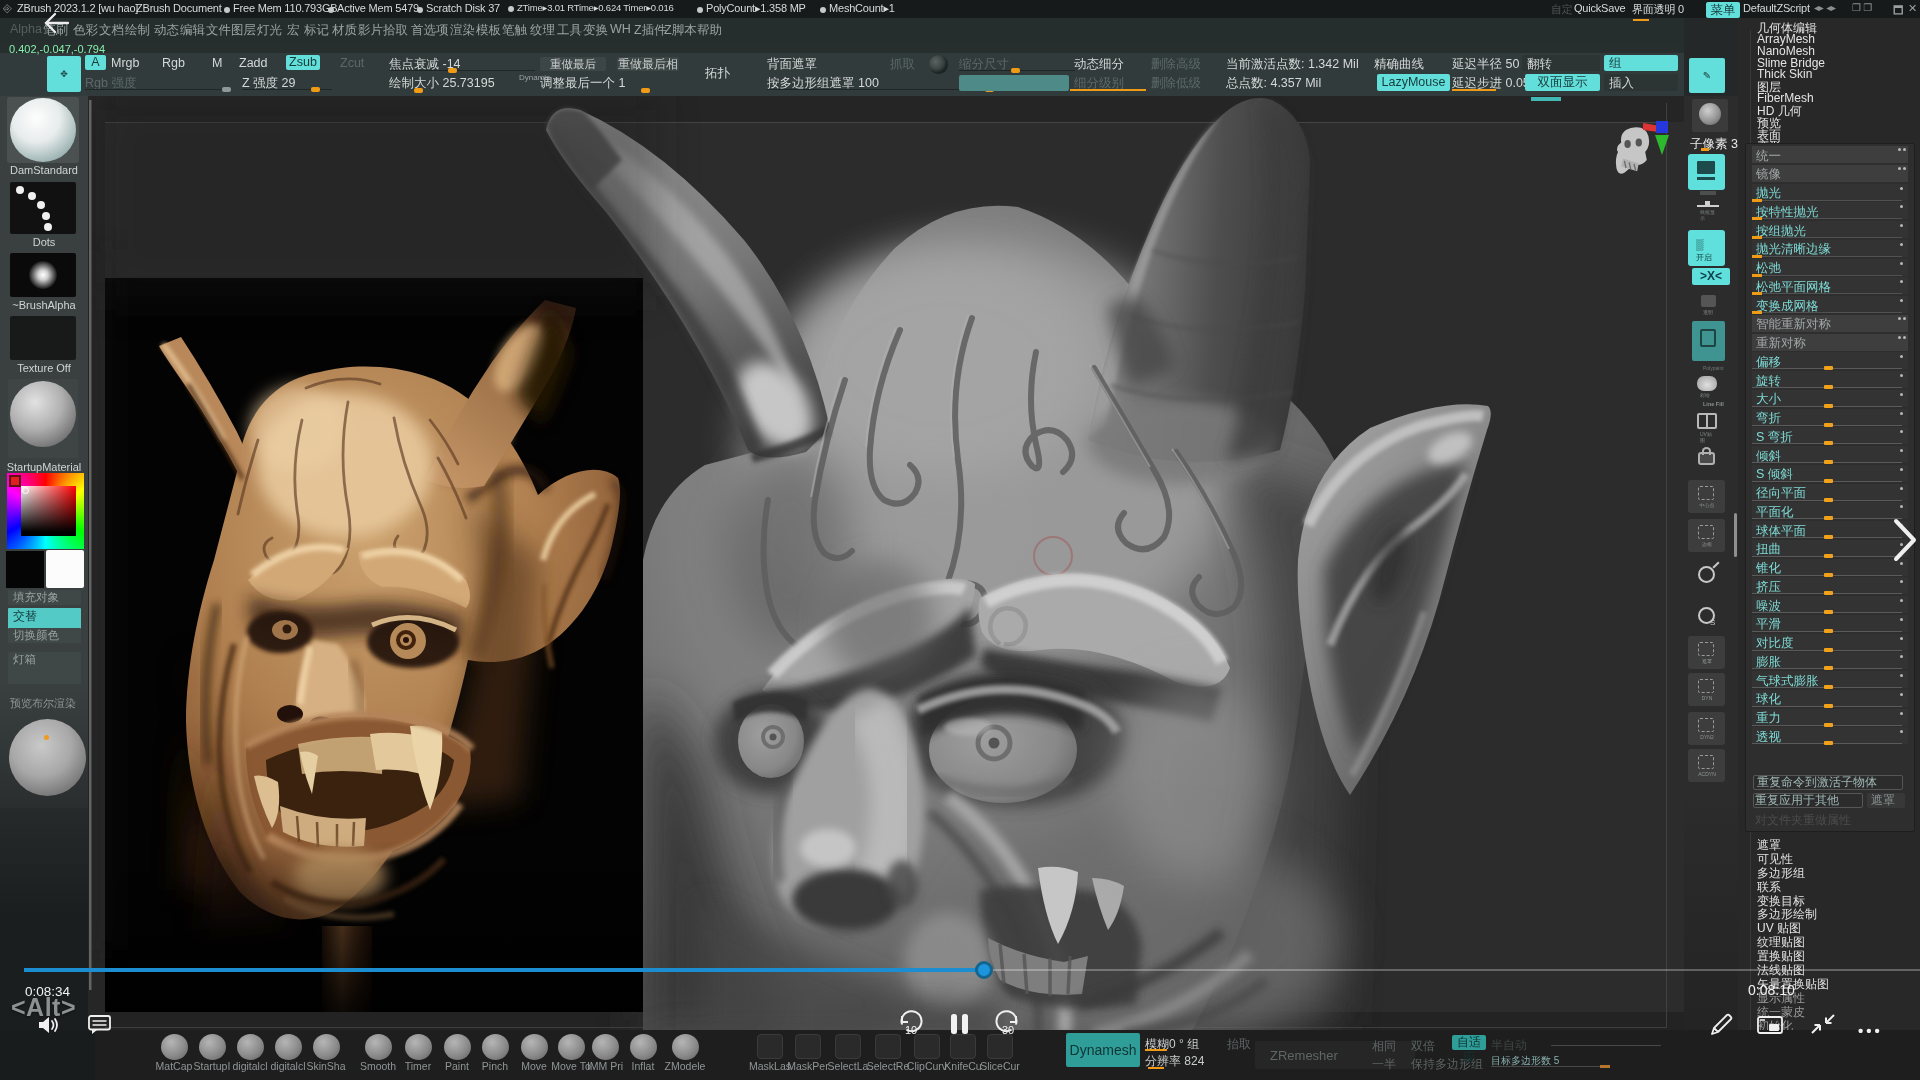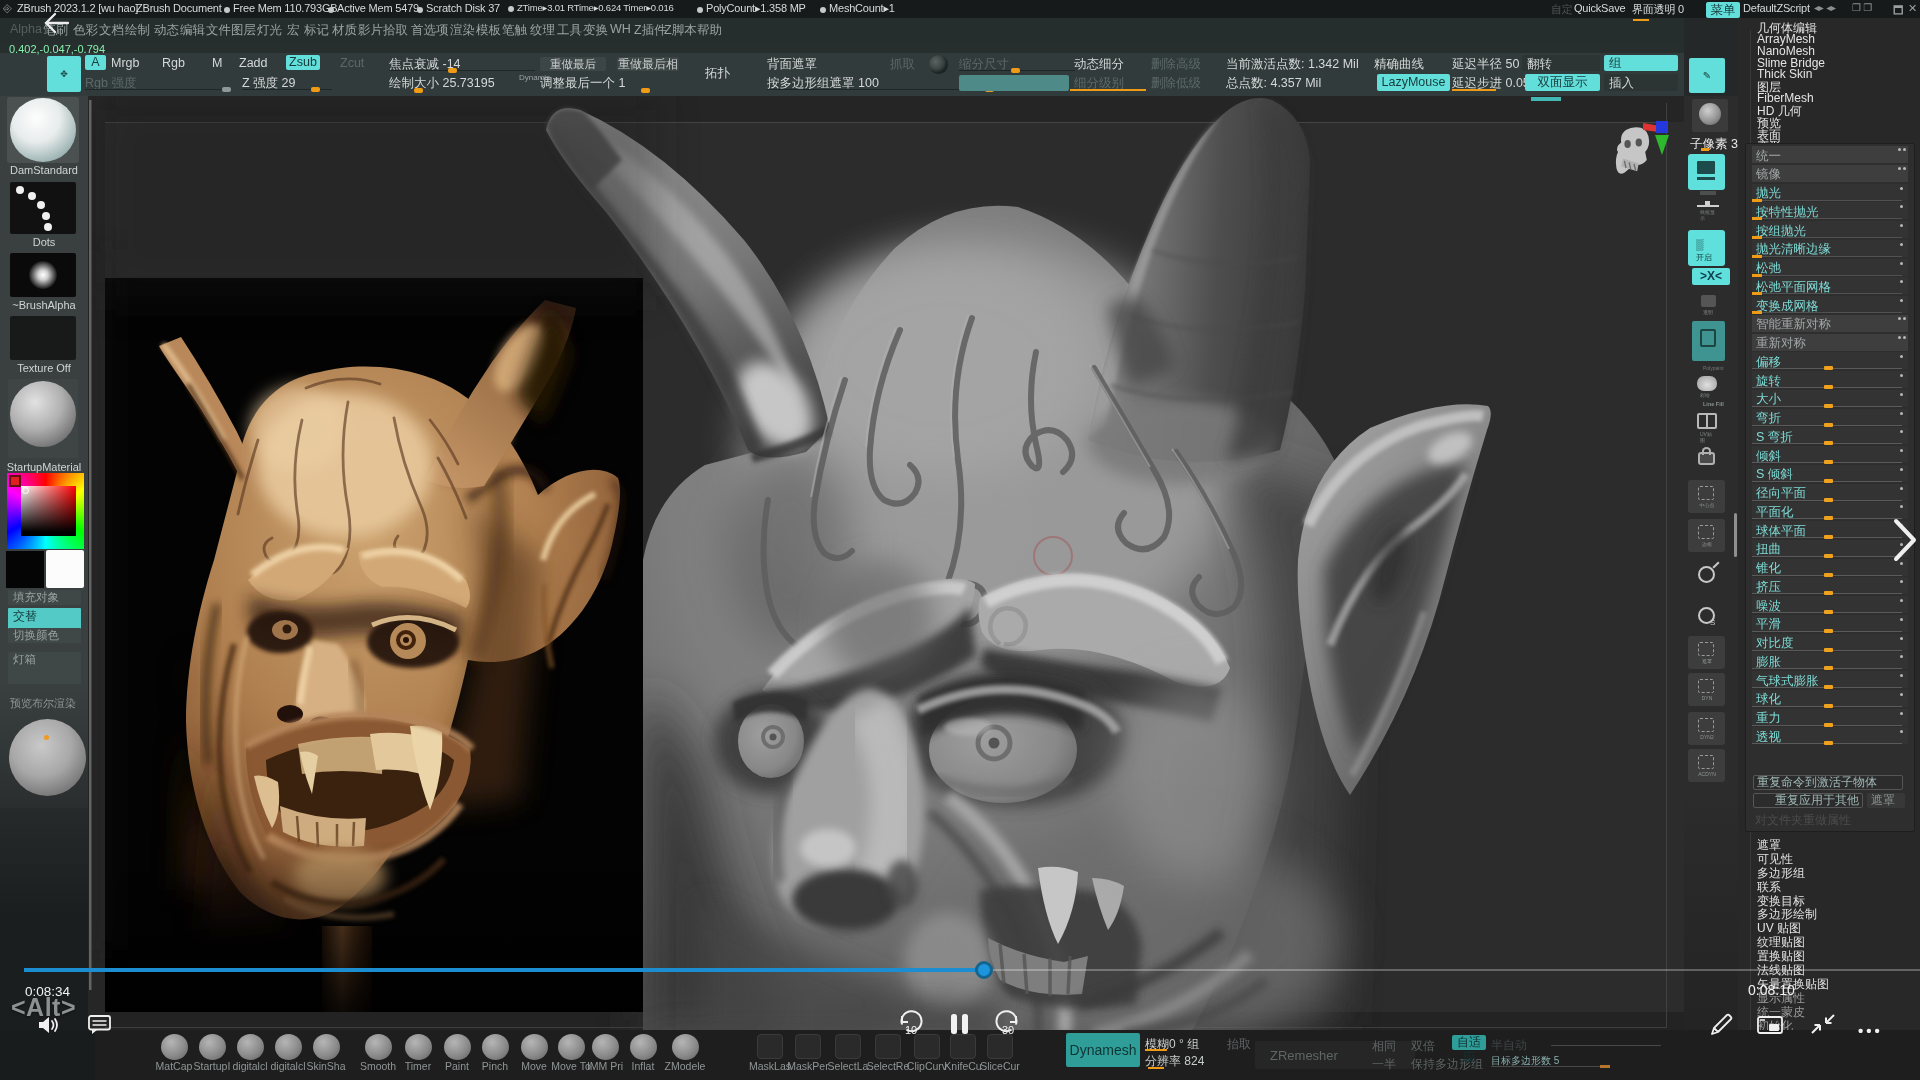--- a/index.html
+++ b/index.html
@@ -761,21 +761,21 @@
       <div class="dctr"></div>
       <div class="rind" style="left:148px;top:3px"></div>
     </div>
 <div class="drow" style="top:727.2px">
       <div class="dtx">透视</div>
       <div class="dtrk" style="background:#5a5a5a"></div>
       <div class="dctr"></div>
       <div class="rind" style="left:148px;top:3px"></div>
     </div>
 <div class="a" style="left:1753px;top:775px;width:150px;height:15px;background:#2c2c2c;border:1px solid #565656;border-radius:2px;color:#9fb8b6;font-size:12px;line-height:13px;padding-left:3px;white-space:nowrap">重复命令到激活子物体</div>
-<div class="a" style="left:1753px;top:793px;width:110px;height:15px;background:#2c2c2c;border:1px solid #565656;border-radius:2px;color:#9fb8b6;font-size:12px;line-height:13px;padding-left:21px;white-space:nowrap">重复应用于其他</div>
+<div class="a" style="left:1753px;top:793px;width:110px;height:15px;background:#2c2c2c;border:1px solid #565656;border-radius:2px;color:#9fb8b6;font-size:12px;line-height:13px;padding-left:1px;white-space:nowrap">重复应用于其他</div>
 <div class="a" style="left:1867px;top:793px;width:38px;height:15px;background:#383838;border-radius:2px;color:#8a9292;font-size:12px;line-height:15px;padding-left:4px">遮罩</div>
 <div class="a" style="left:1755px;top:812px;width:120px;height:13px;color:#4c4c4c;font-size:12px">对文件夹重做属性</div>
 <div class="wlist" style="top:837px;color:#e2e2e2">遮罩</div>
 <div class="wlist" style="top:851px;color:#e2e2e2">可见性</div>
 <div class="wlist" style="top:865px;color:#e2e2e2">多边形组</div>
 <div class="wlist" style="top:879px;color:#e2e2e2">联系</div>
 <div class="wlist" style="top:893px;color:#e2e2e2">变换目标</div>
 <div class="wlist" style="top:906px;color:#e2e2e2">多边形绘制</div>
 <div class="wlist" style="top:920px;color:#e2e2e2">UV 贴图</div>
 <div class="wlist" style="top:934px;color:#e2e2e2">纹理贴图</div>

